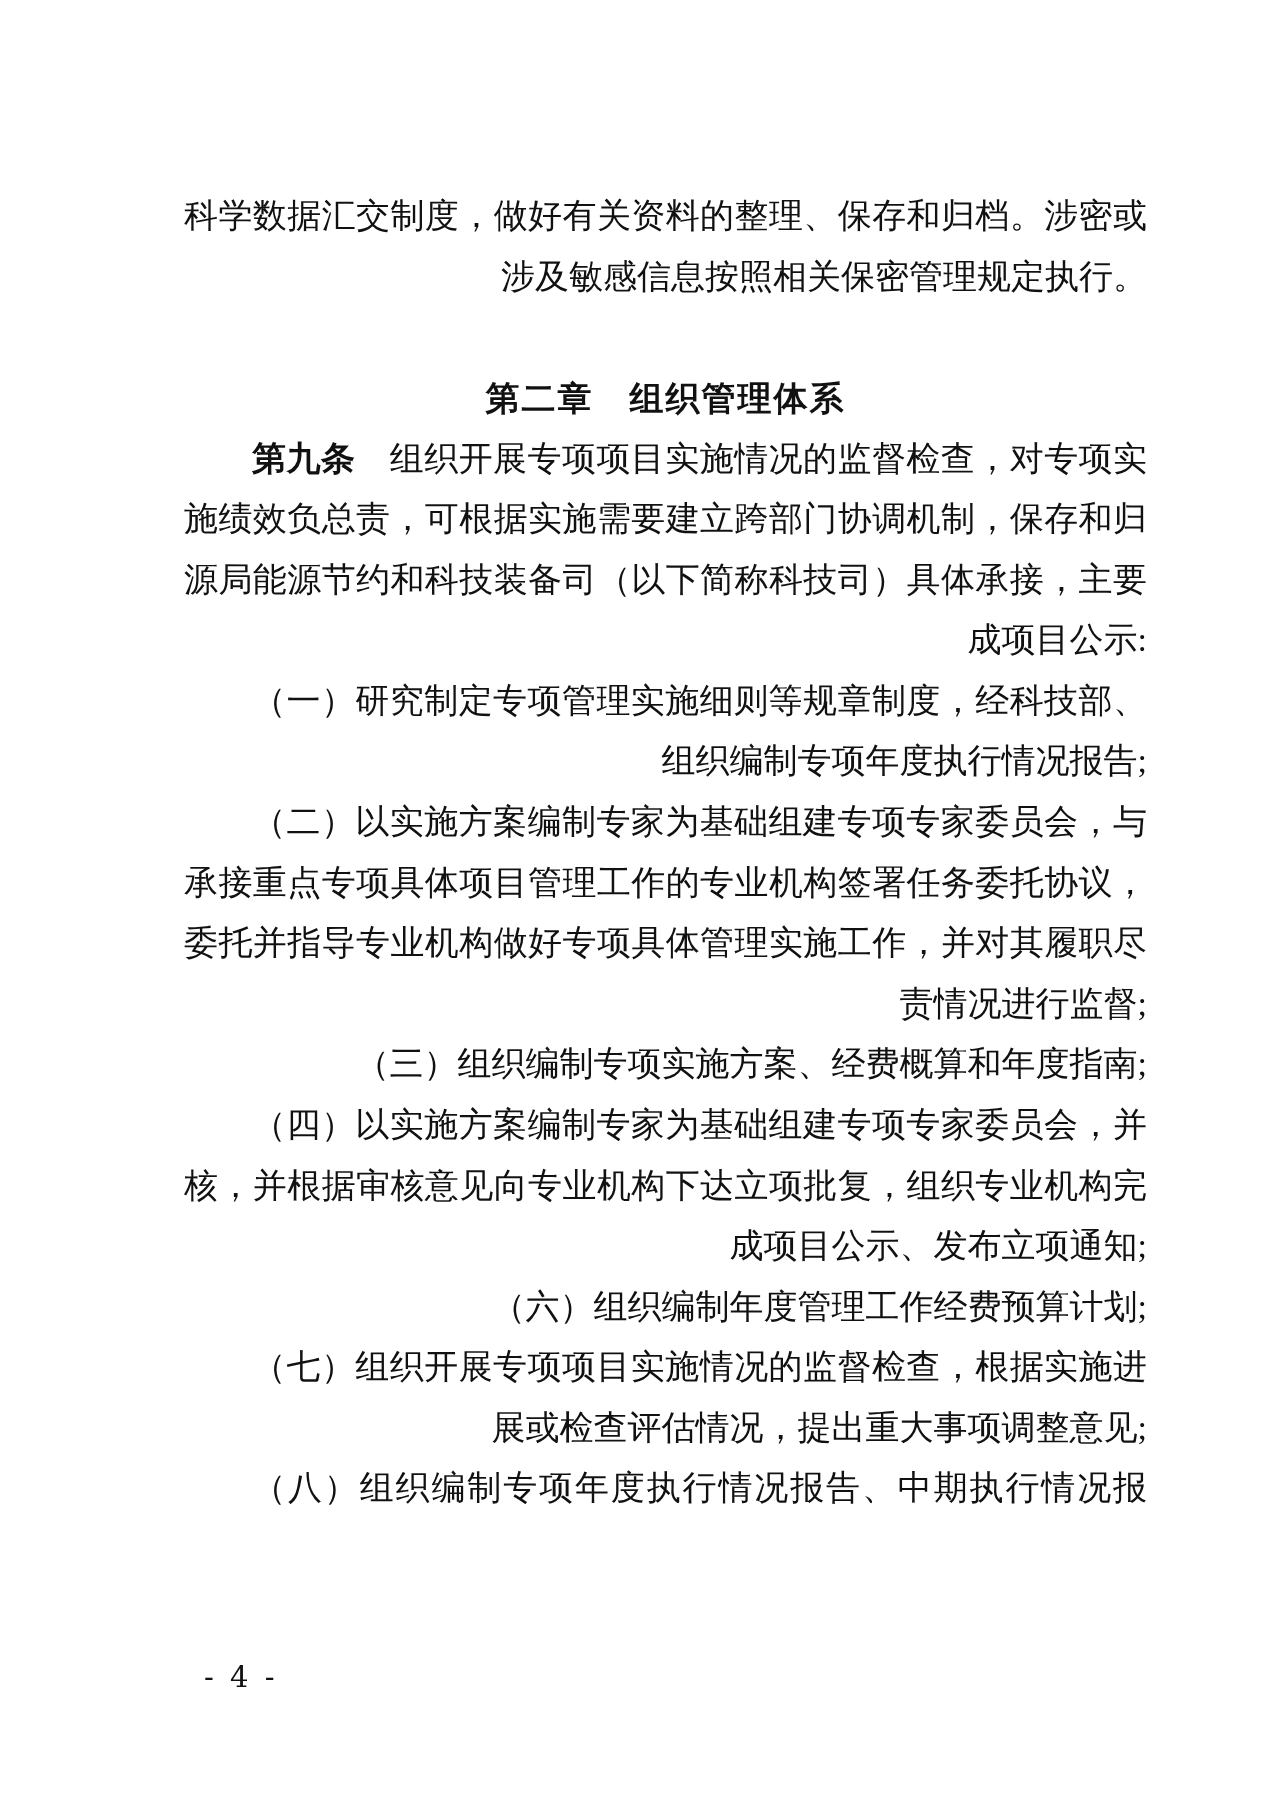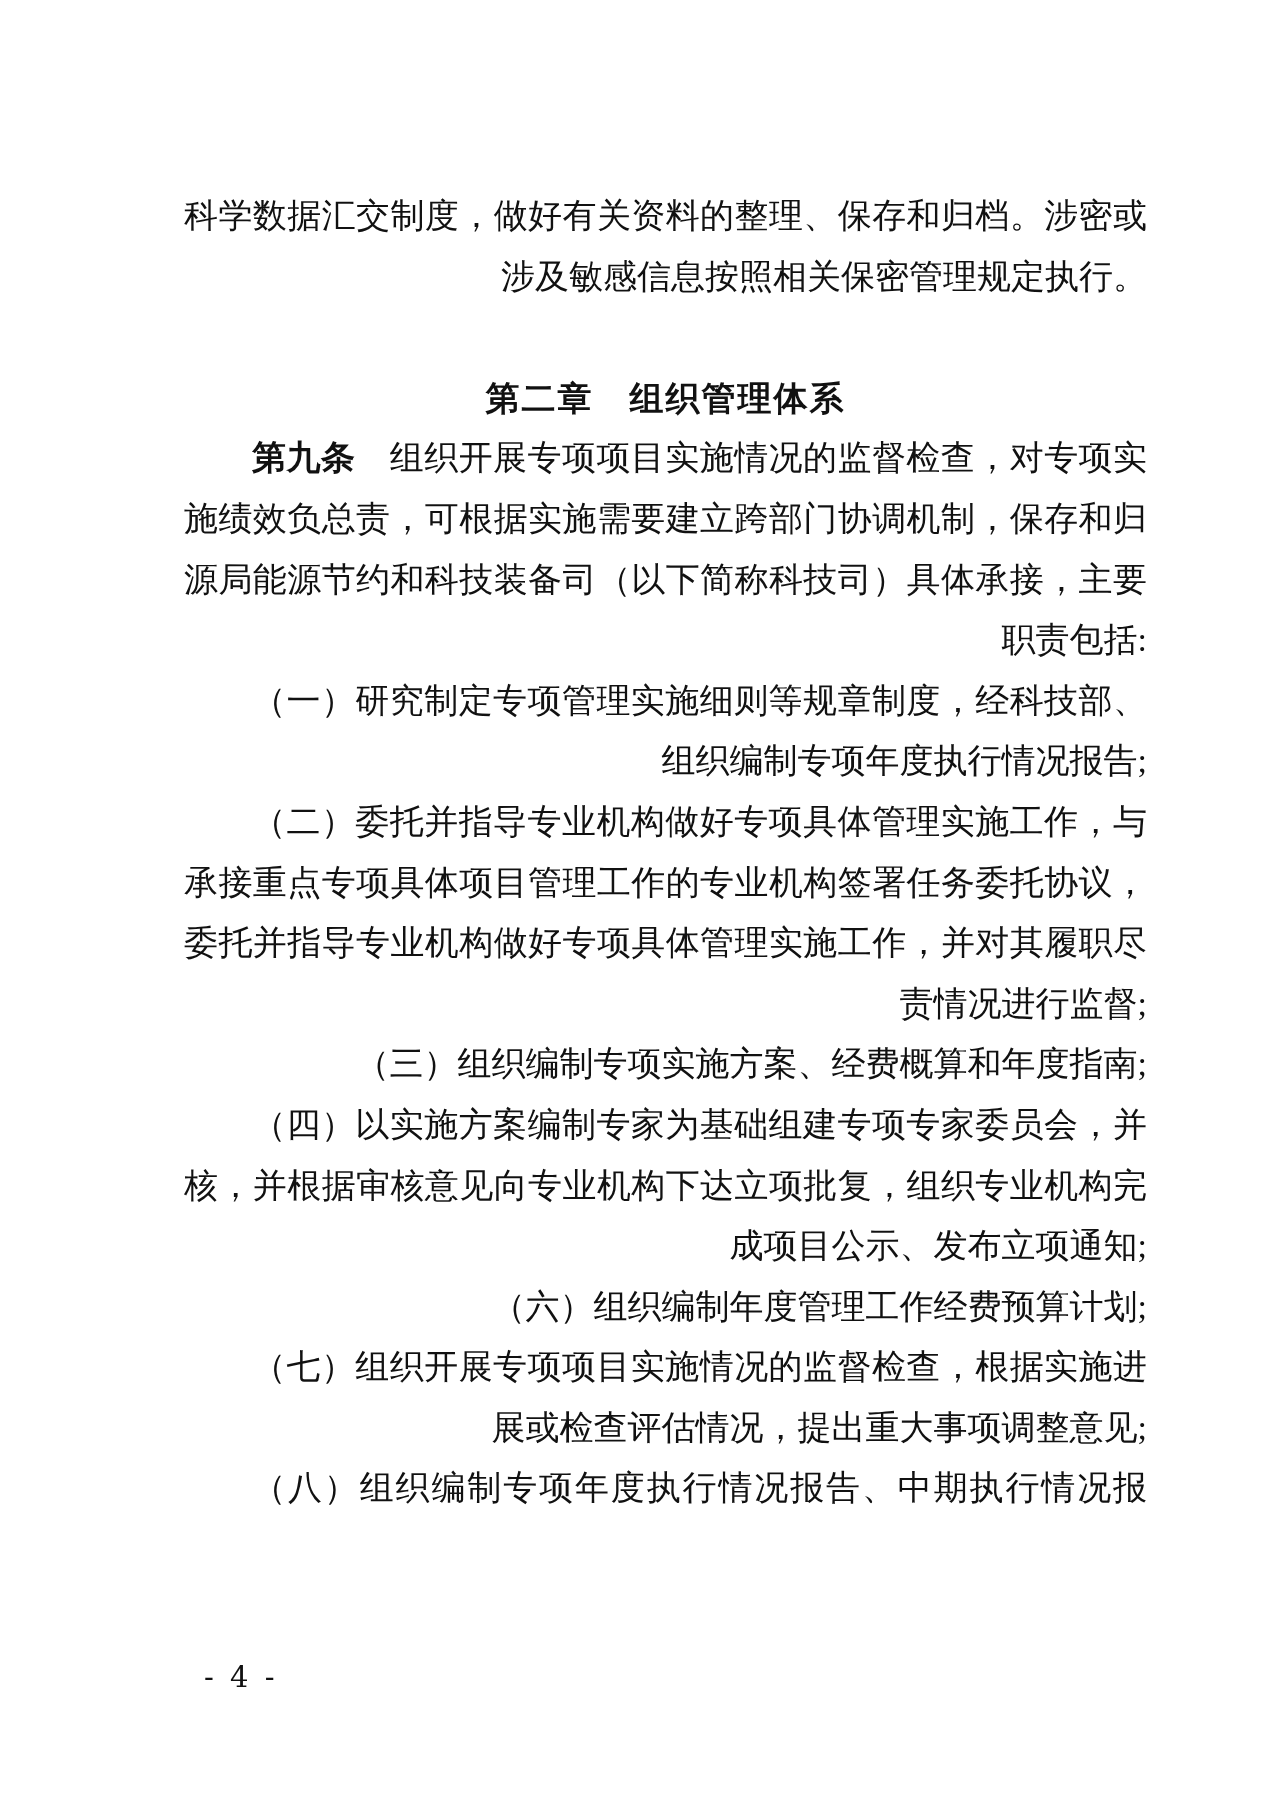--- a/index.html
+++ b/index.html
@@ -33,21 +33,21 @@
     text-align-last: justify;
   }
   .line.center {
     text-align: center;
     text-align-last: center;
   }
   .line.indent { text-indent: 68px; }
   .line b,
   .line .bold {
     font-weight: 700;
-    font-family: Liberation Mono, monospace;
+    font-family: Liberation Sans, sans-serif;
   }
   .line.heading {
     font-weight: 700;
     font-family: "Liberation Sans", sans-serif;
     letter-spacing: 2px;
   }
   .page-footer {
     position: absolute;
     left: 180px;
     top: 1660px;
@@ -63,24 +63,24 @@
 
 <div class="page">
   <div class="doc-body">
       <div class="line full"><span>科学数据汇交制度，做好有关资料的整理、保存和归档。涉密或</span></div>
       <div class="line"><span>涉及敏感信息按照相关保密管理规定执行。</span></div>
       <div class="line">&nbsp;</div>
       <div class="line center heading"><b>第二章　组织管理体系</b></div>
       <div class="line full indent"><b>第九条</b><span>　组织开展专项项目实施情况的监督检查，对专项实</span></div>
       <div class="line full"><span>施绩效负总责，可根据实施需要建立跨部门协调机制，保存和归档</span></div>
       <div class="line full"><span>源局能源节约和科技装备司（以下简称科技司）具体承接，主要</span></div>
-      <div class="line"><span>职责包括:</span></div>
+      <div class="line"><span>成项目公示:</span></div>
       <div class="line full indent"><span>（一）研究制定专项管理实施细则等规章制度，经科技部、</span></div>
       <div class="line"><span>组织编制专项年度执行情况报告;</span></div>
-      <div class="line full indent"><span>（二）委托并指导专业机构做好专项具体管理实施工作，与</span></div>
+      <div class="line full indent"><span>（二）以实施方案编制专家为基础组建专项专家委员会，与</span></div>
       <div class="line full"><span>承接重点专项具体项目管理工作的专业机构签署任务委托协议，</span></div>
       <div class="line full"><span>委托并指导专业机构做好专项具体管理实施工作，并对其履职尽</span></div>
       <div class="line"><span>责情况进行监督;</span></div>
       <div class="line indent"><span>（三）组织编制专项实施方案、经费概算和年度指南;</span></div>
       <div class="line full indent"><span>（四）以实施方案编制专家为基础组建专项专家委员会，并</span></div>
       <div class="line full"><span>核，并根据审核意见向专业机构下达立项批复，组织专业机构完</span></div>
       <div class="line"><span>成项目公示、发布立项通知;</span></div>
       <div class="line indent"><span>（六）组织编制年度管理工作经费预算计划;</span></div>
       <div class="line full indent"><span>（七）组织开展专项项目实施情况的监督检查，根据实施进</span></div>
       <div class="line"><span>展或检查评估情况，提出重大事项调整意见;</span></div>

